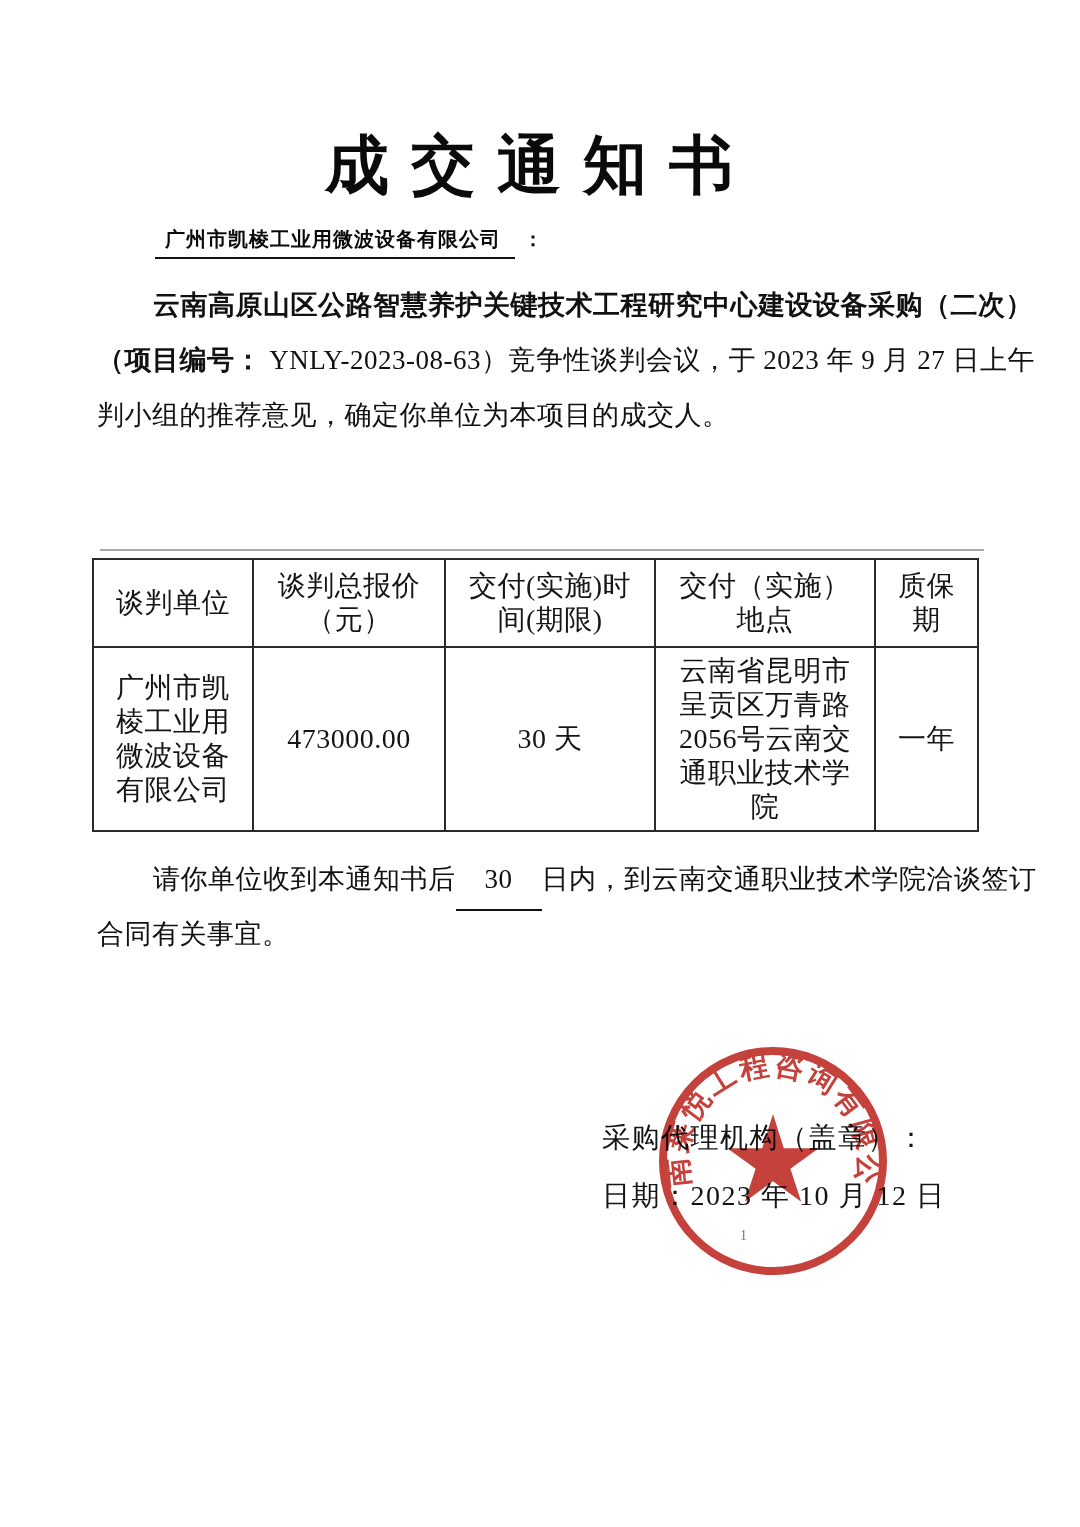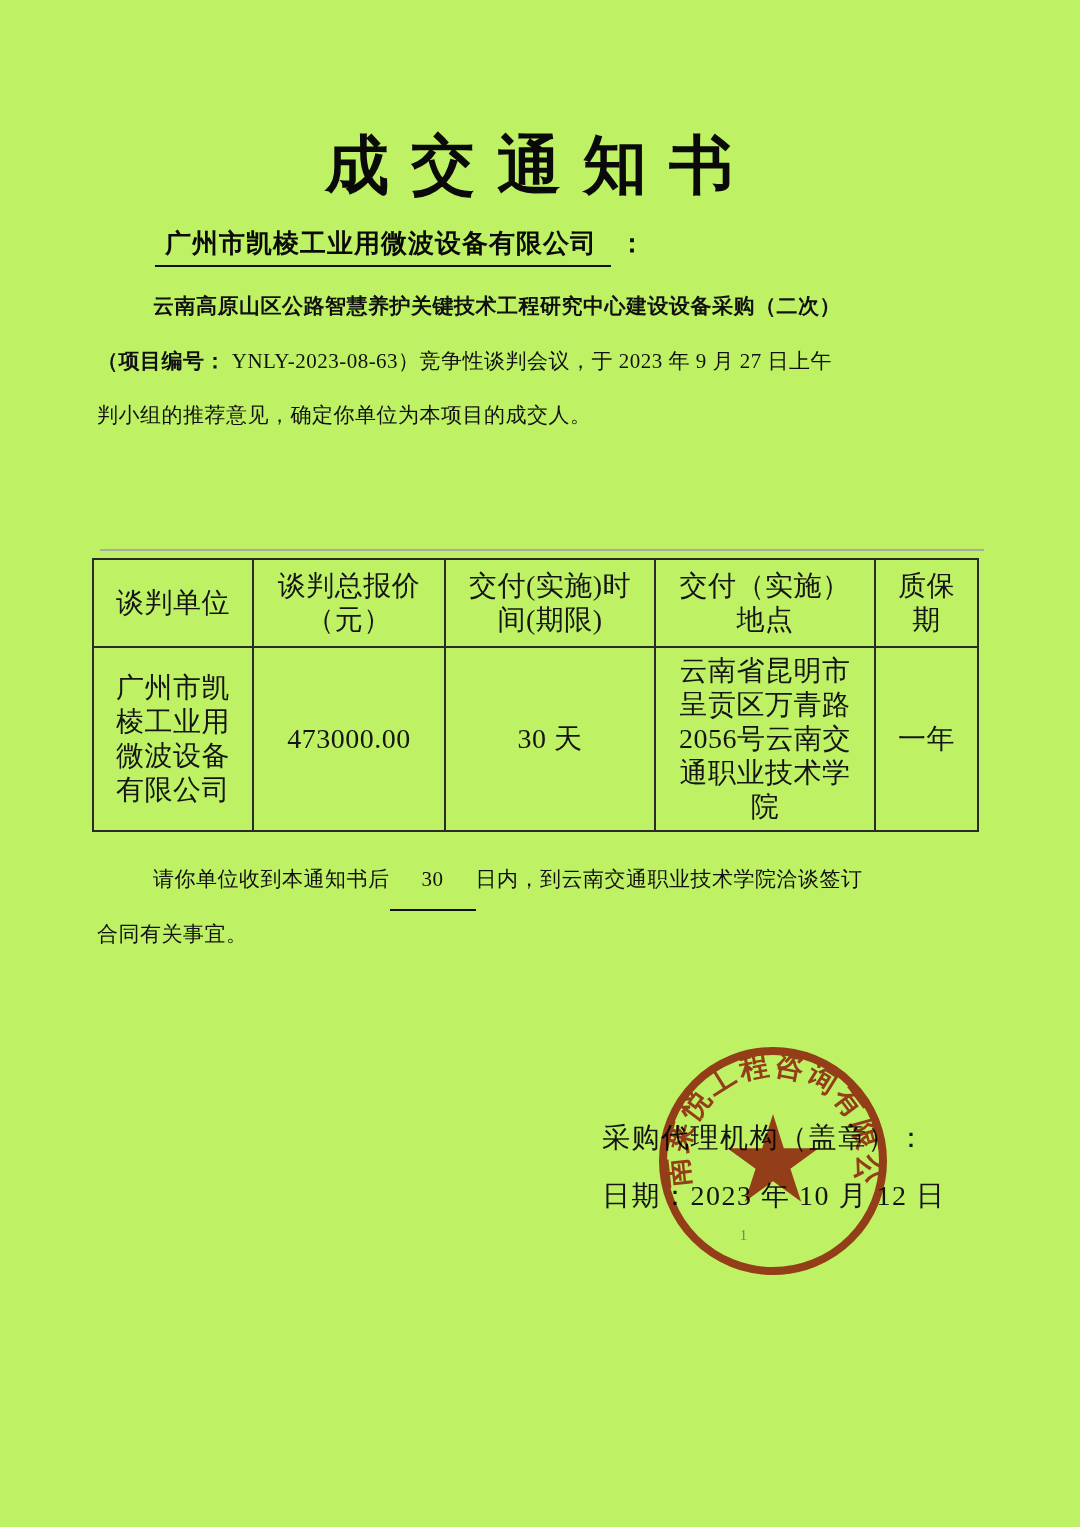--- a/index.html
+++ b/index.html
@@ -1,47 +1,47 @@
 <!DOCTYPE html>
 <html><head>
 <meta charset="utf-8">
 <style>
   html,body{margin:0;padding:0;background:#e8e8e8;}
   .page{
     position:relative;
     width:1080px;height:1527px;
     margin:0 auto;
-    background:#bef264;
+    background:#ffffff;
     overflow:hidden;
     font-family:"Liberation Serif","DejaVu Serif",serif;
     color:#111;
   }
   .title{
     position:absolute;top:122px;left:0;width:1080px;
     text-align:center;
     font-size:64px;font-weight:900;
     letter-spacing:22px;
     font-family:"Liberation Serif","DejaVu Serif",serif;
     color:#0a0a0a;
     white-space:nowrap;
   }
   .addressee{
     position:absolute;top:226px;left:155px;
-    font-size:26px;font-weight:bold;
+    font-size:20px;font-weight:bold;
     font-family:"Liberation Sans","DejaVu Sans",sans-serif;
     white-space:nowrap;color:#0a0a0a;text-align:right;
   }
   .addressee .addr-name{
     display:inline-block;
     border-bottom:2.5px solid #111;
     padding:0 14px 4px 10px;
     letter-spacing:1px;
   }
   .addressee .addr-colon{margin-left:8px;}
-  .body-text{position:absolute;left:97px;width:890px;font-size:21px;line-height:55px;}
+  .body-text{position:absolute;left:97px;width:890px;font-size:27px;line-height:55px;}
   .para1{top:278px;}
   .para2{top:852px;}
   .line{white-space:nowrap;height:55px;}
   .indent{padding-left:56px;}
   .b{
     font-weight:bold;
     font-family:"Liberation Sans","DejaVu Sans",sans-serif;
     letter-spacing:0.5px;
   }
   .r{font-family:"Liberation Serif","DejaVu Serif",serif;letter-spacing:0.5px;}

